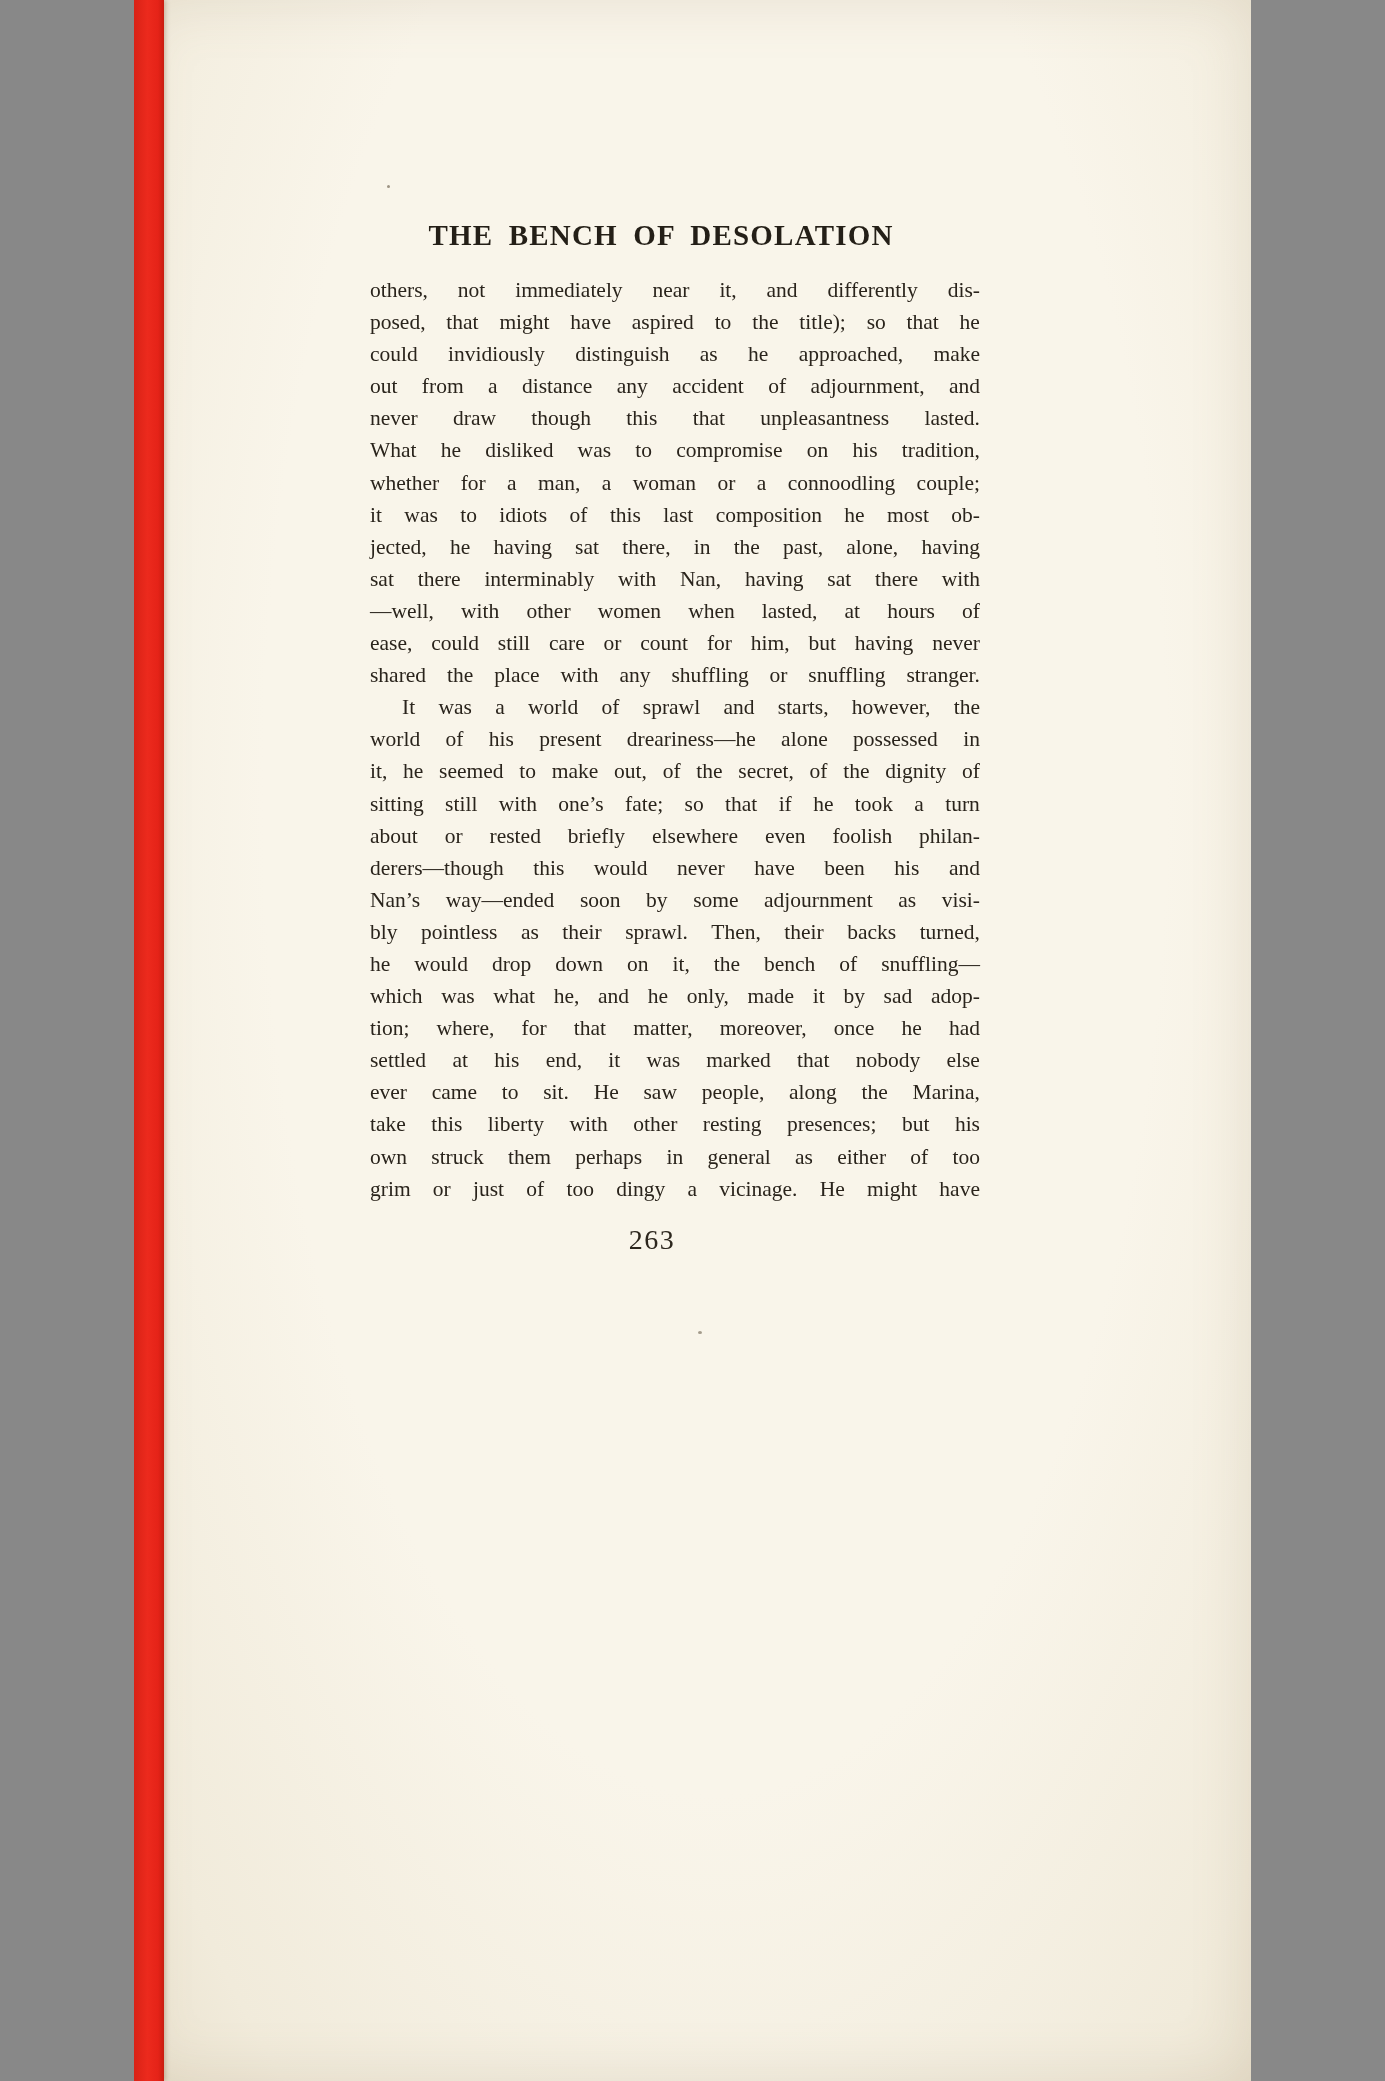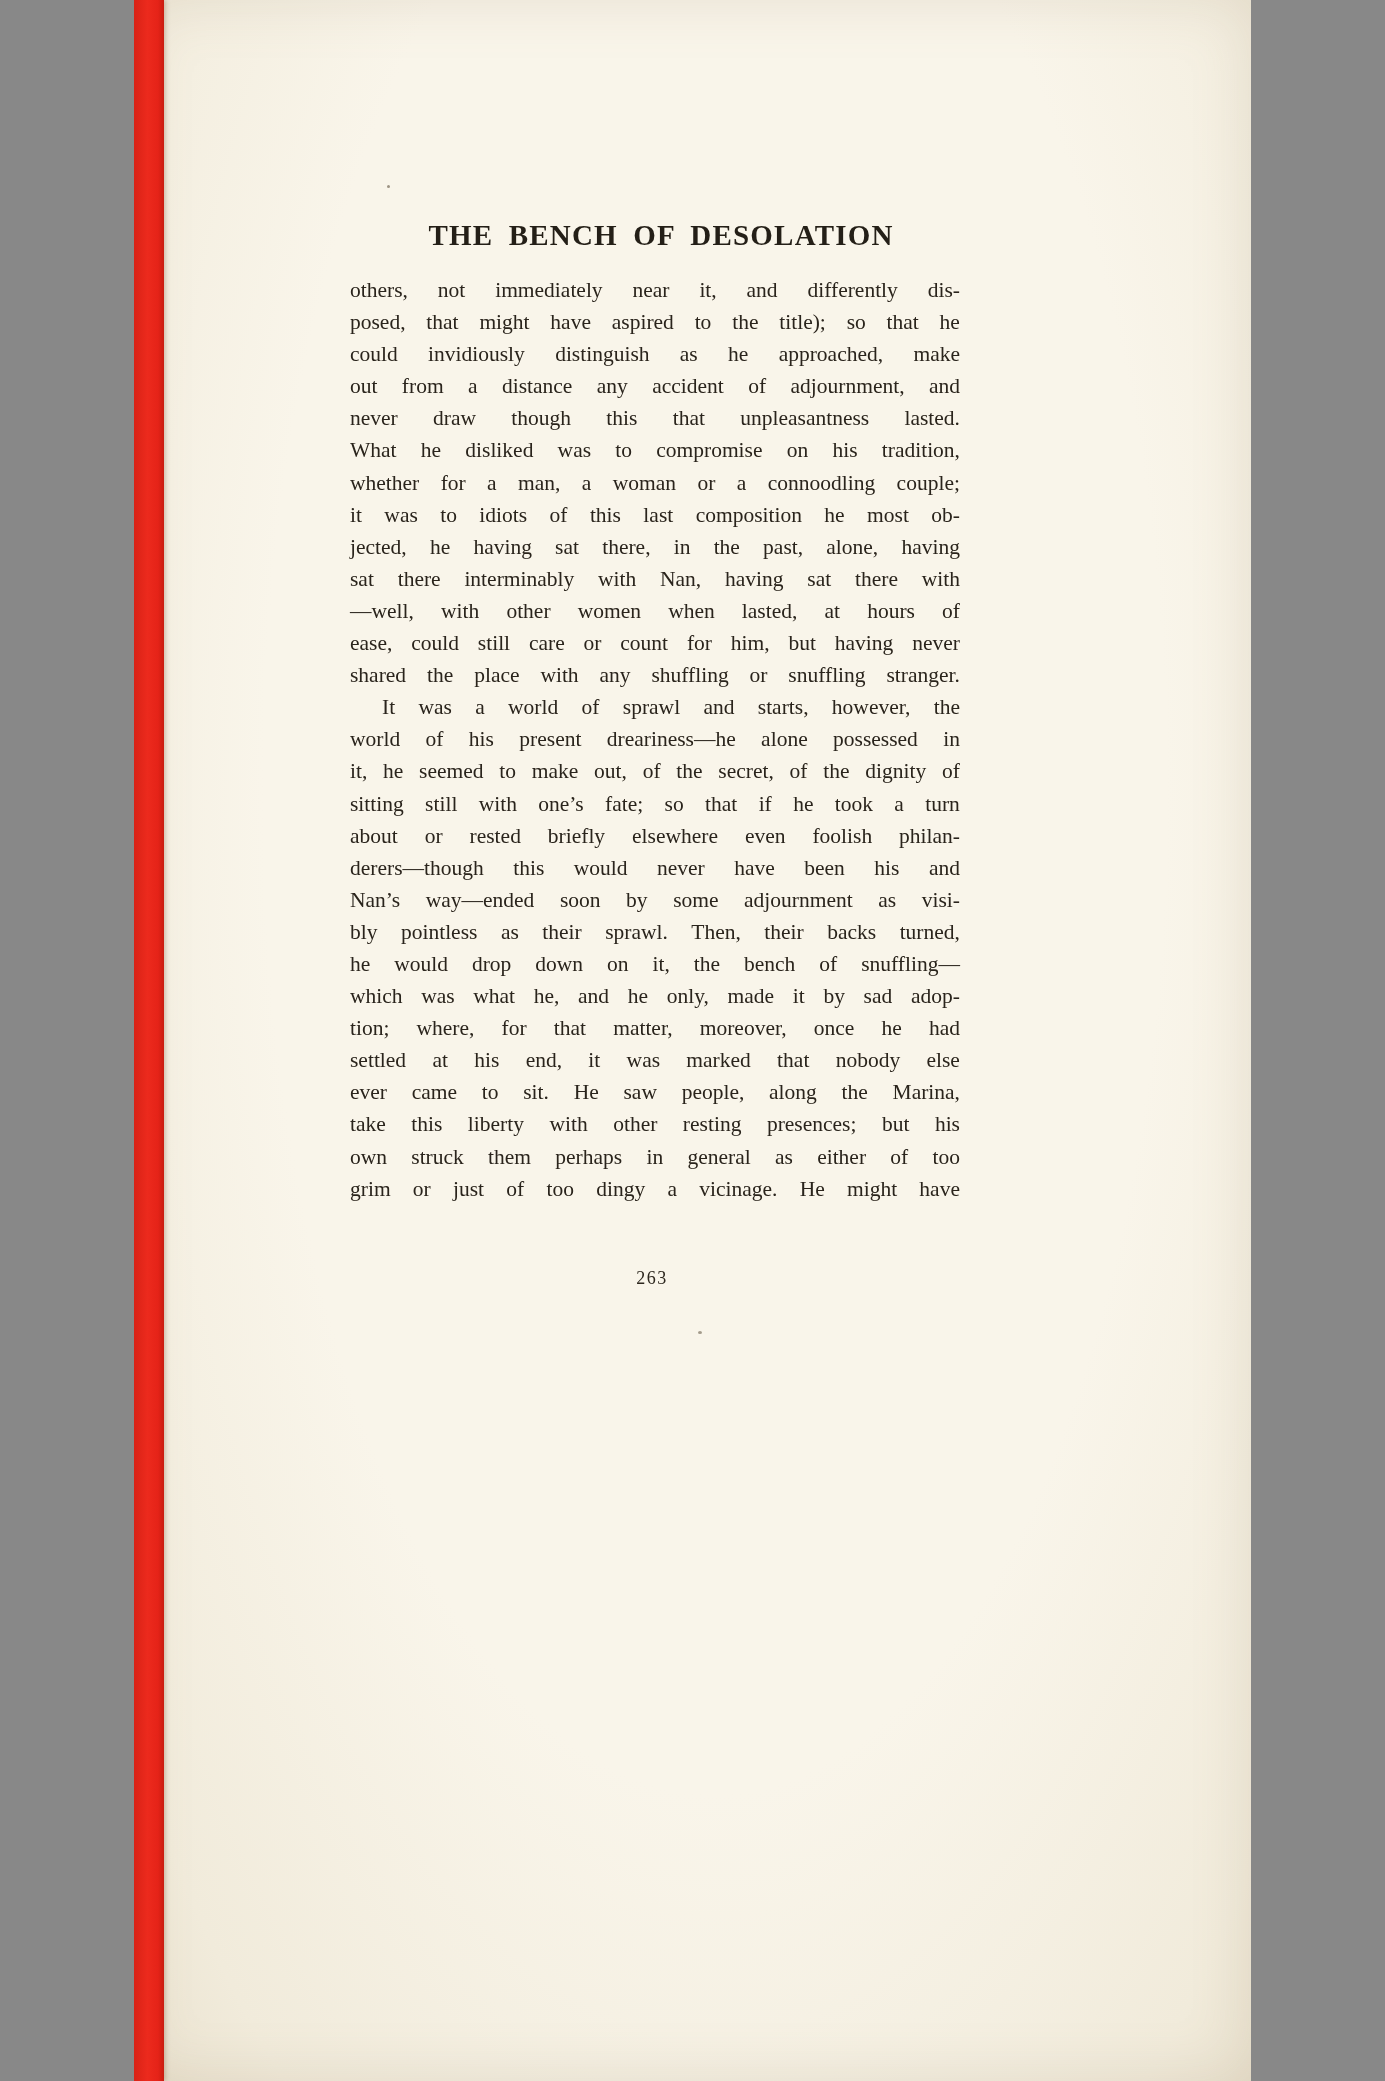--- a/index.html
+++ b/index.html
@@ -40,21 +40,21 @@
     font-size: 29px;
     font-weight: bold;
     letter-spacing: 1.2px;
     word-spacing: 7px;
     color: #241f17;
   }
 
   .body-text {
     position: absolute;
     top: 278px;
-    left: 216px;
+    left: 236px;
     width: 610px;
     font-size: 21.5px;
     color: var(--ink);
   }
 
   .line {
     display: flex;
     justify-content: space-between;
     align-items: baseline;
     height: 32.1px;
@@ -63,24 +63,23 @@
   }
   .line.indent { padding-left: 32px; }
   .line span { display: inline-block; }
 
   .page-number {
     position: absolute;
     top: 1224px;
     left: 222px;
     width: 592px;
     text-align: center;
-    font-size: 18px;
+    font-size: 28px;
     letter-spacing: 1.5px;
     color: #2d271e;
-    margin-top: 44px;
   }
 
   .speck {
     position: absolute;
     background: #6b5f4d;
     border-radius: 50%;
   }
   .speck-top { left: 253px; top: 185px; width: 3px; height: 3px; opacity: 0.65; }
   .speck-bottom { left: 564px; top: 1331px; width: 4px; height: 3px; opacity: 0.6; }
 </style>

